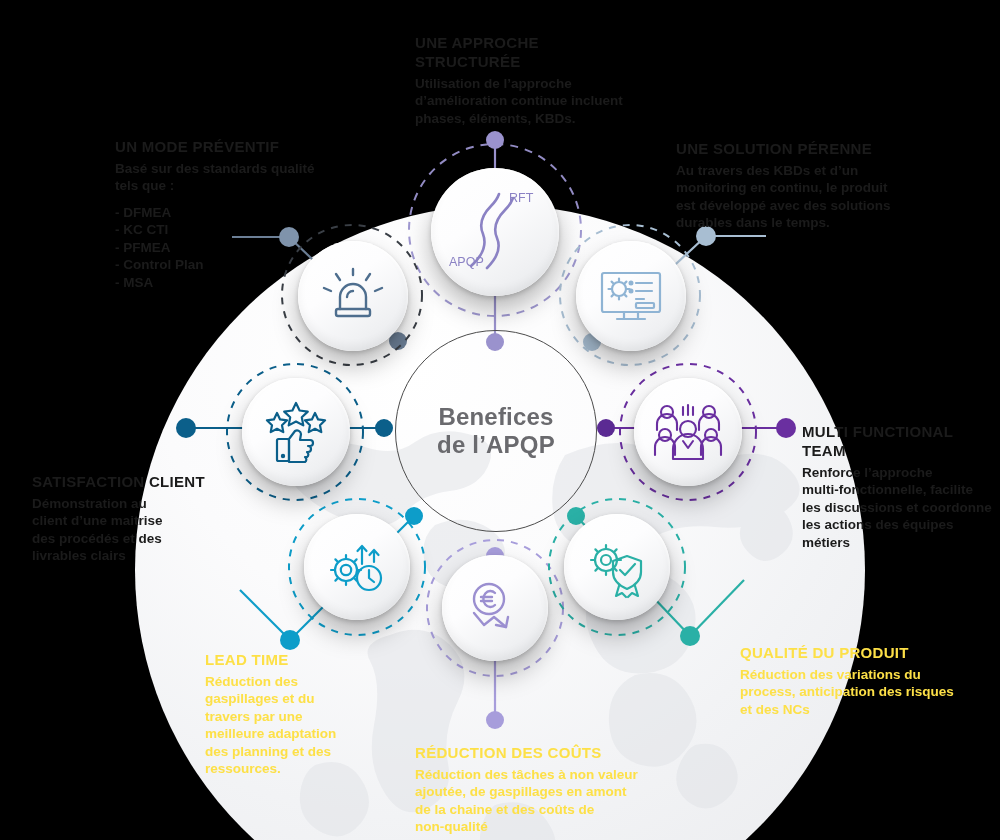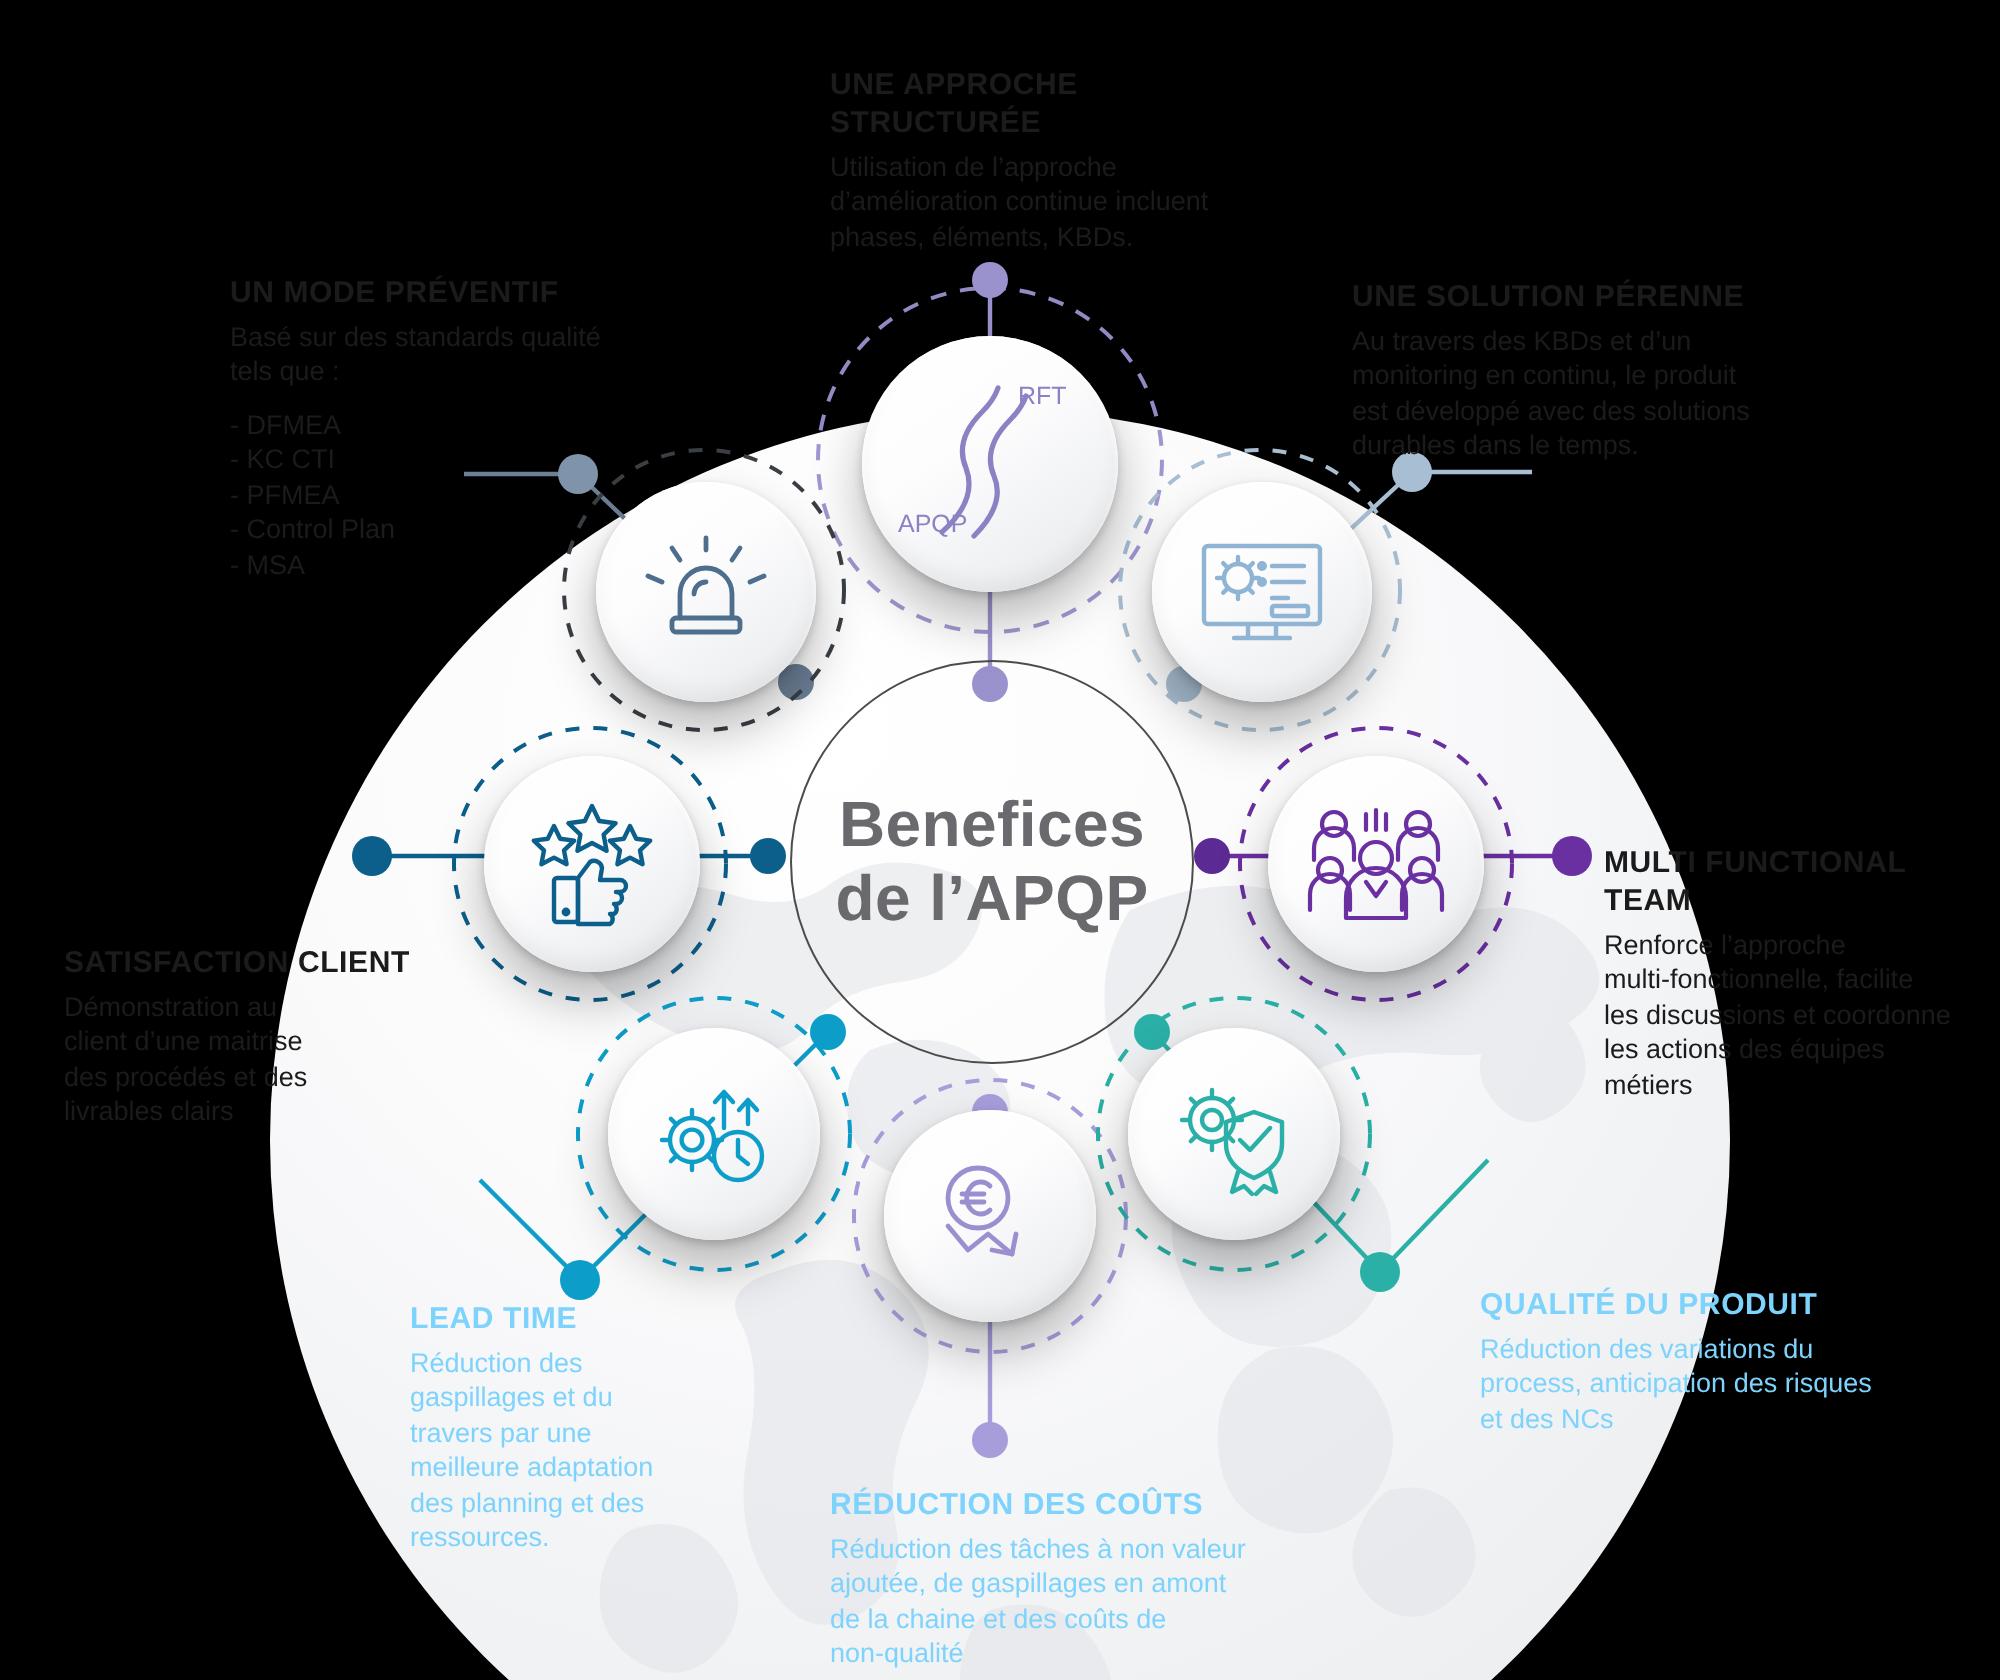--- a/index.html
+++ b/index.html
@@ -69,45 +69,45 @@
     border-radius: 50%;
     border: 1.4px solid #4c4c4c;
     display: flex;
     flex-direction: column;
     align-items: center;
     justify-content: center;
     text-align: center;
   }
   .hub-line {
     color: #6a6a6e;
-    font-size: 32px;
+    font-size: 24px;
     font-weight: 700;
     line-height: 1.15;
     letter-spacing: .2px;
     white-space: nowrap;
   }
 
   
   .block { position: absolute; }
   .block .ttl {
     font-size: 15px;
     font-weight: 700;
     letter-spacing: .3px;
     line-height: 1.25;
     margin-bottom: 3px;
   }
   .block .body {
     font-size: 13.5px;
-    font-weight: 400;
+    font-weight: 700;
     line-height: 1.3;
   }
   .block .body .li { display:block; }
 
   .dark .ttl, .dark .body { color: #1b1b1b; }
-  .light .ttl, .light .body { color: #7dd3fc; }
+  .light .ttl, .light .body { color: #fde047; }
 </style>
 </head>
 <body>
 
 <div id="stage">
 
   <div class="globe">
     <div class="globe-map">
       <svg width="730" height="730" viewBox="0 0 730 730">
         <g fill="#e2e4e8">

